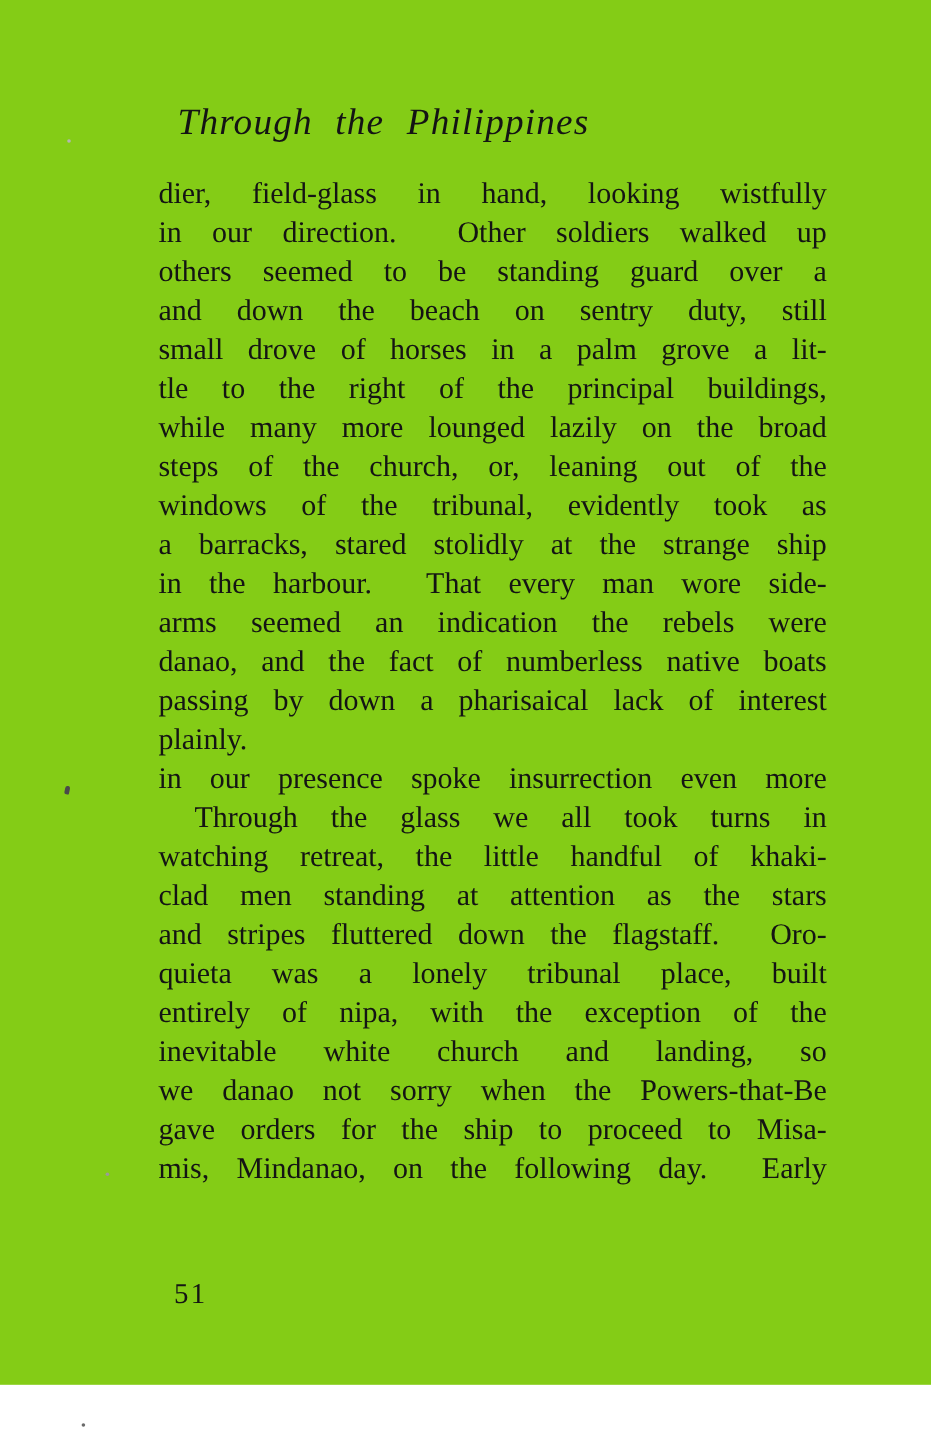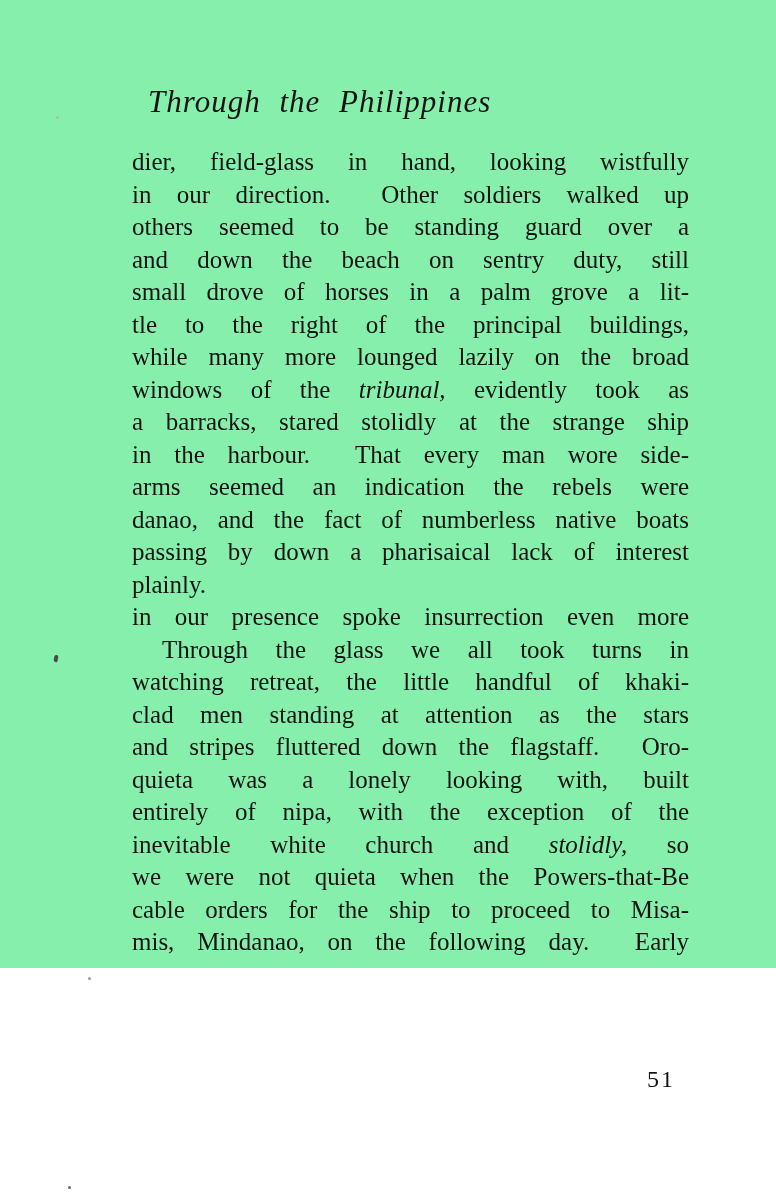--- a/index.html
+++ b/index.html
@@ -9,22 +9,22 @@
   body {
     width: 776px;
     height: 1200px;
     overflow: hidden;
     background: #ffffff;
     font-family: "Liberation Serif", serif;
   }
   .page {
     position: relative;
     width: 776px;
-    height: 968px;
-    background: #86efac;
+    height: 1154px;
+    background: #84cc16;
     color: #161616;
   }
   .running-header {
     position: absolute;
     left: 148px;
     top: 84px;
     font-style: italic;
     font-size: 31px;
     letter-spacing: 1px;
     word-spacing: 10px;
@@ -46,29 +46,28 @@
     height: 32.5px;
     white-space: nowrap;
   }
   .line.no-just {
     text-align-last: left;
   }
   .line.indent {
     text-indent: 30px;
   }
   .italic {
-    font-style: italic;
     margin-top: 39px;
   }
   .page-number {
     position: absolute;
     left: 145px;
     top: 1066px;
     width: 530px;
-    text-align: right;
+    text-align: left;
     font-size: 24px;
     letter-spacing: 2px;
     color: #141414;
   }
   .speck {
     position: absolute;
     background: #6a6a6a;
     border-radius: 50%;
   }
   .speck.s1 { left: 56px; top: 116px; width: 3px; height: 3px; background: #b5b5b5; }
@@ -84,37 +83,38 @@
   <div class="running-header">Through the Philippines</div>
 
   <div class="body-text">
       <div class="line"><span>dier, field-glass in hand, looking wistfully</span></div>
       <div class="line"><span>in our direction.&nbsp; Other soldiers walked up</span></div>
       <div class="line"><span>others seemed to be standing guard over a</span></div>
       <div class="line"><span>and down the beach on sentry duty, still</span></div>
       <div class="line"><span>small drove of horses in a palm grove a lit-</span></div>
       <div class="line"><span>tle to the right of the principal buildings,</span></div>
       <div class="line"><span>while many more lounged lazily on the broad</span></div>
+      <div class="line"><span>steps of the church, or, leaning out of the</span></div>
       <div class="line"><span>windows of the </span><span class="italic">tribunal,</span><span> evidently took as</span></div>
       <div class="line"><span>a barracks, stared stolidly at the strange ship</span></div>
       <div class="line"><span>in the harbour.&nbsp; That every man wore side-</span></div>
       <div class="line"><span>arms seemed an indication the rebels were</span></div>
       <div class="line"><span>danao, and the fact of numberless native boats</span></div>
       <div class="line"><span>passing by down a pharisaical lack of interest</span></div>
       <div class="line no-just"><span>plainly.</span></div>
       <div class="line"><span>in our presence spoke insurrection even more</span></div>
       <div class="line indent"><span>Through the glass we all took turns in</span></div>
       <div class="line"><span>watching retreat, the little handful of khaki-</span></div>
       <div class="line"><span>clad men standing at attention as the stars</span></div>
       <div class="line"><span>and stripes fluttered down the flagstaff.&nbsp; Oro-</span></div>
-      <div class="line"><span>quieta was a lonely looking with, built</span></div>
+      <div class="line"><span>quieta was a lonely tribunal place, built</span></div>
       <div class="line"><span>entirely of nipa, with the exception of the</span></div>
-      <div class="line"><span>inevitable white church and </span><span class="italic">stolidly,</span><span> so</span></div>
-      <div class="line"><span>we were not quieta when the Powers-that-Be</span></div>
-      <div class="line"><span>cable orders for the ship to proceed to Misa-</span></div>
+      <div class="line"><span>inevitable white church and </span><span class="italic">landing,</span><span> so</span></div>
+      <div class="line"><span>we danao not sorry when the Powers-that-Be</span></div>
+      <div class="line"><span>gave orders for the ship to proceed to Misa-</span></div>
       <div class="line"><span>mis, Mindanao, on the following day.&nbsp; Early</span></div>
     </div>
 
   <div class="page-number">51</div>
 
   <div class="speck s1"></div>
   <div class="speck s2"></div>
   <div class="speck s3"></div>
   <div class="speck s4"></div>
 

